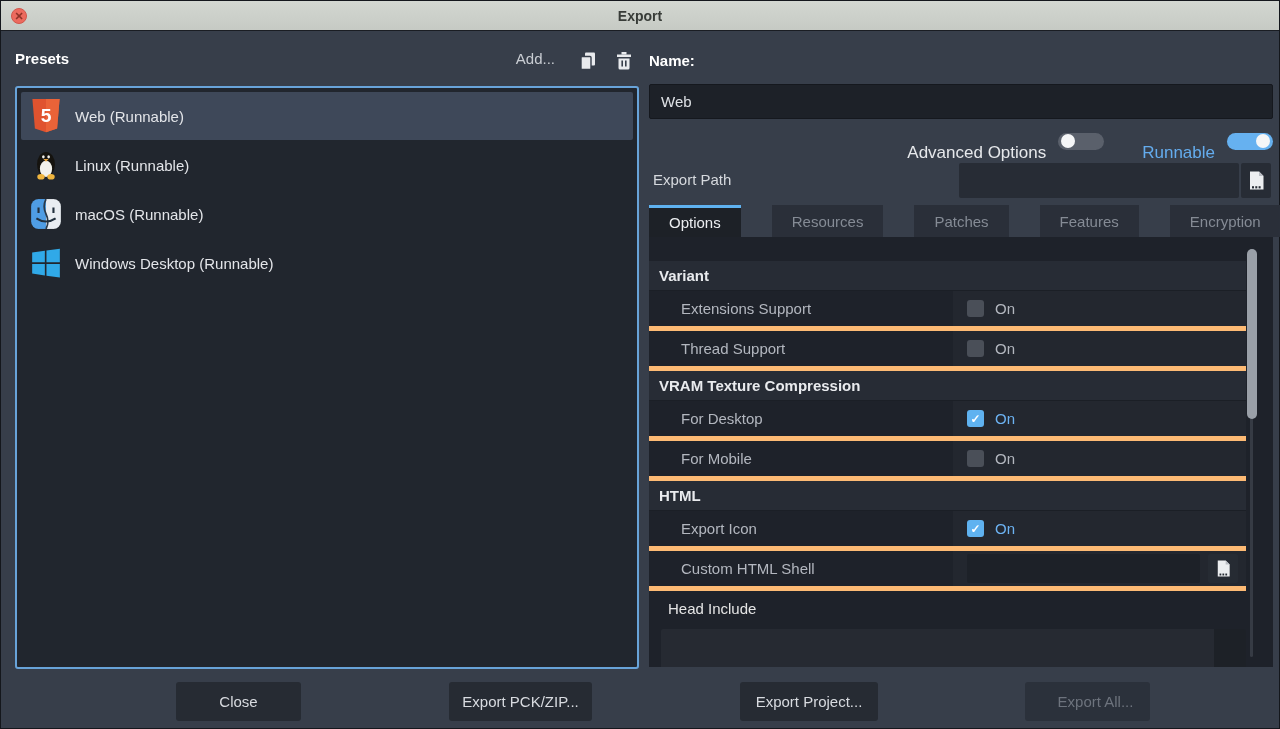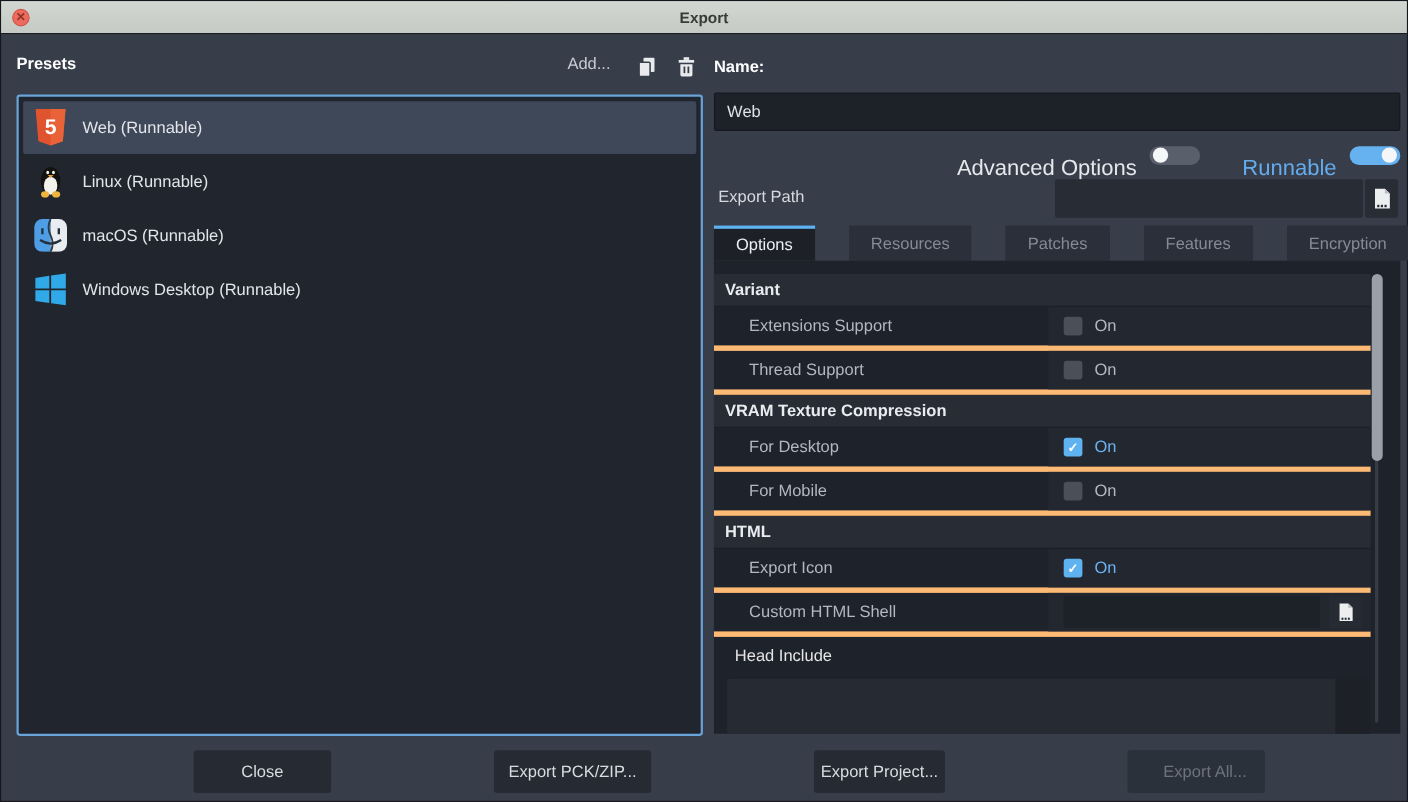--- a/index.html
+++ b/index.html
@@ -41,21 +41,21 @@
 
   
   .name-label { position:absolute; left:648px; top:20px; font-size:15px;
                 font-weight:bold; color:#fff; }
   .name-input { position:absolute; left:648px; top:52px; width:624px; height:35px;
                 background:#1d2128; border:1px solid #15181e; border-radius:2px;
                 color:#dfe2e6; font-size:15px; padding:0 11px;
                 font-family:"Liberation Sans", sans-serif; }
   .toggle-row { position:absolute; left:648px; top:97px; width:624px; height:24px;
                 display:flex; align-items:center; justify-content:flex-end; gap:12px; }
-  .toggle-label { font-size:20px; color:#e6e8eb;margin-top:24px; }
+  .toggle-label { font-size:17px; color:#e6e8eb;margin-top:24px; }
   .toggle-label.accent { color:#64acee; }
   .toggle { width:46px; height:17px; border-radius:9px; position:relative; cursor:pointer; }
   .toggle.off { background:#5a606b; }
   .toggle.on  { background:#66b1f0; }
   .toggle .knob { position:absolute; top:1.5px; width:14px; height:14px;
                   border-radius:50%; background:#f5f6f7; }
   .toggle.off .knob { left:3px; } .toggle.on .knob { right:3px; }
   .toggle-gap { width:14px; }
 
   .export-row { position:absolute; left:648px; top:131px; width:624px; height:36px; }
@@ -72,21 +72,21 @@
             display:flex; align-items:stretch;gap:31px; }
   .tab { padding:0 20px; display:flex; align-items:center; font-size:15px;
          cursor:pointer; }
   .tab.active { background:#1d2127; border-top:3px solid #5fb2f0; color:#eceef1; }
   .tab.inactive { background:#2a2f39; color:#858b95; }
   .tab-fill { flex:1; background:#2a2f39; border-top-right-radius:5px; }
 
   
   .inspector { position:absolute; left:648px; top:205px; width:624px; height:430px;
                background:#1e222a; overflow:hidden; }
-  .rows { position:absolute; left:0; top:12px; width:597px; }
+  .rows { position:absolute; left:0; top:24px; width:597px; }
   .row-section { height:30px; background:#272c35; display:flex; align-items:center;
                  padding-left:10px; font-size:15px; font-weight:bold; color:#e9ebee;
                  border-bottom:1px solid #1b1f26; }
   .row-prop { height:40px; display:flex; align-items:stretch;
               border-bottom:5px solid #fdba74; }
   .prop-label { width:304px; display:flex; align-items:center; padding-left:32px;
                 font-size:15px; color:#b3b7bf; }
   .prop-value { flex:1; background:#23272f; display:flex; align-items:center;
                 padding:0 8px 0 14px; }
   .checkbox { width:17px; height:17px; border-radius:3px; margin-right:11px;
@@ -113,21 +113,21 @@
                    background:#363b44; border-radius:2px; }
   .vscroll-thumb { position:absolute; left:598px; top:12px; width:10px; height:170px;
                    background:#9aa0a8; border-radius:5px; cursor:pointer; }
 
   
   .footer-btn { position:absolute; top:650px; height:39px; background:#262b33;
                 border:none; border-radius:3px; color:#d8dbe0; font-size:15px;
                 cursor:pointer; font-family:"Liberation Sans", sans-serif;margin-left:21px; }
   .footer-btn.disabled { background:#2b313b; color:#6d737d; cursor:default;padding-left:16px; }
   .fb0 { left:154px; width:125px; } .fb1 { left:427px; width:143px; }
-  .fb2 { left:718px; width:119px; } .fb3 { left:1003px; width:125px; }
+  .fb2 { left:718px; width:138px; } .fb3 { left:1003px; width:125px; }
 
   svg { display:block; }
 </style>
 </head>
 <body>
 
 <div class="window">
 
   <div class="titlebar">
     <div class="close-btn">✕</div>

